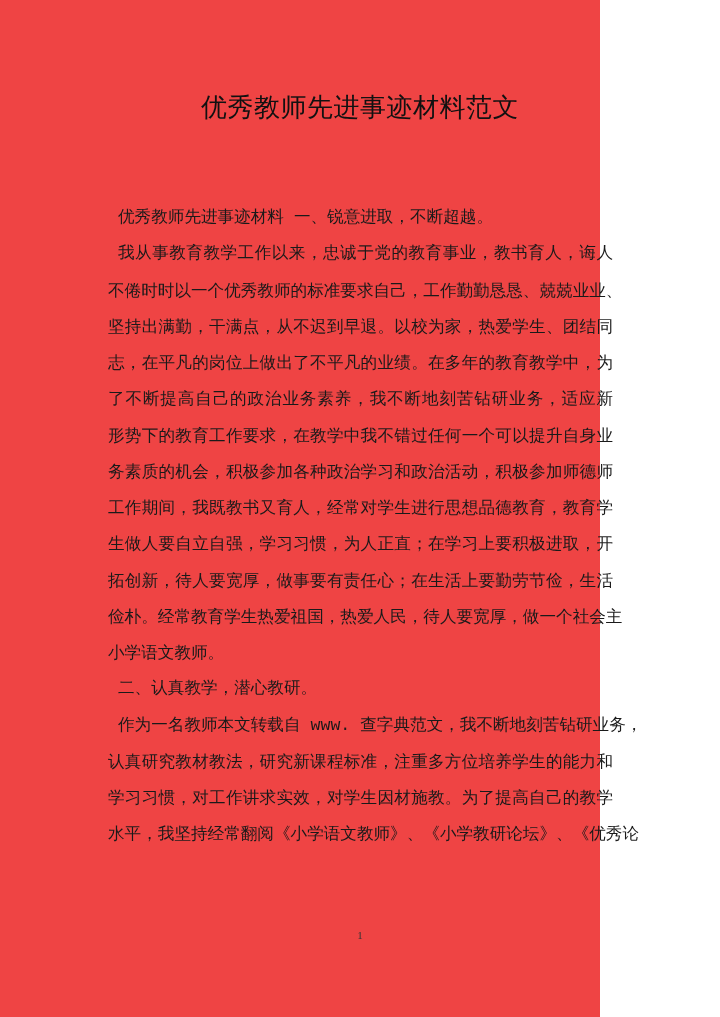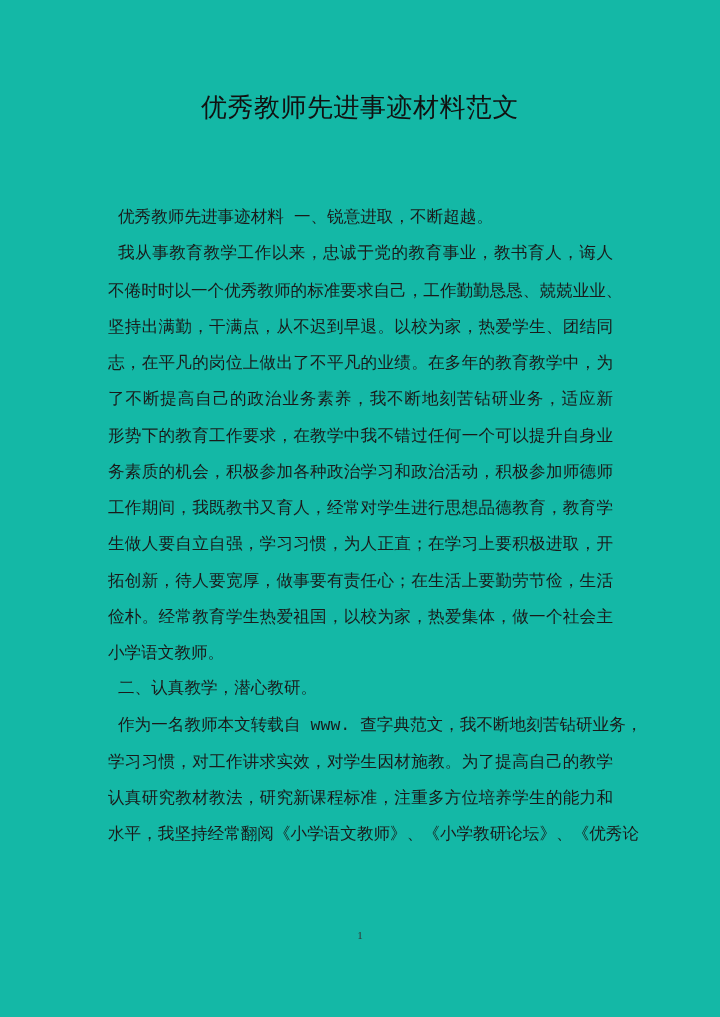--- a/index.html
+++ b/index.html
@@ -1,18 +1,18 @@
 <!DOCTYPE html>
 <html><head>
 <meta charset="utf-8">
 <style>
   html, body { margin: 0; padding: 0; background: #ffffff; }
   body { width: 720px; height: 1017px; position: relative; overflow: hidden;
          font-family: "DejaVu Serif", "Liberation Serif", serif; color: #1a1a1a; }
-  .page { position: absolute; left: 0; top: 0; width: 720px; height: 1017px; background: #14b8a6; }
+  .page { position: absolute; left: 0; top: 0; width: 600px; height: 1017px; background: #ef4444; }
   .title { position: absolute; top: 88px; left: 0; width: 720px; text-align: center;
            font-family: "DejaVu Sans", "Liberation Sans", sans-serif;
            font-size: 26px; letter-spacing: 0.5px; color: #111; line-height: 38px; }
   .body { position: absolute; left: 108px; top: 200px; width: 505px; }
   .line { height: 36.25px; line-height: 36.25px; font-size: 16.6px; white-space: nowrap;
           overflow: visible; }
   .line.justify { text-align: justify; text-align-last: justify; }
   .line.indent { padding-left: 10px; font-family: Liberation Mono, monospace; }
   .pagenum { position: absolute; top: 929px; left: 0; width: 720px; text-align: center;
              font-size: 11px; color: #333; font-family: "Liberation Serif", serif; }
@@ -28,23 +28,23 @@
     <div class="line indent justify">我从事教育教学工作以来，忠诚于党的教育事业，教书育人，诲人</div>
     <div class="line justify">不倦时时以一个优秀教师的标准要求自己，工作勤勤恳恳、兢兢业业、</div>
     <div class="line justify">坚持出满勤，干满点，从不迟到早退。以校为家，热爱学生、团结同</div>
     <div class="line justify">志，在平凡的岗位上做出了不平凡的业绩。在多年的教育教学中，为</div>
     <div class="line justify">了不断提高自己的政治业务素养，我不断地刻苦钻研业务，适应新</div>
     <div class="line justify">形势下的教育工作要求，在教学中我不错过任何一个可以提升自身业</div>
     <div class="line justify">务素质的机会，积极参加各种政治学习和政治活动，积极参加师德师</div>
     <div class="line justify">工作期间，我既教书又育人，经常对学生进行思想品德教育，教育学</div>
     <div class="line justify">生做人要自立自强，学习习惯，为人正直；在学习上要积极进取，开</div>
     <div class="line justify">拓创新，待人要宽厚，做事要有责任心；在生活上要勤劳节俭，生活</div>
-    <div class="line justify">俭朴。经常教育学生热爱祖国，以校为家，热爱集体，做一个社会主</div>
+    <div class="line justify">俭朴。经常教育学生热爱祖国，热爱人民，待人要宽厚，做一个社会主</div>
     <div class="line">小学语文教师。</div>
     <div class="line indent">二、认真教学，潜心教研。</div>
     <div class="line indent justify">作为一名教师本文转载自 www. 查字典范文，我不断地刻苦钻研业务，</div>
+    <div class="line justify">认真研究教材教法，研究新课程标准，注重多方位培养学生的能力和</div>
     <div class="line justify">学习习惯，对工作讲求实效，对学生因材施教。为了提高自己的教学</div>
-    <div class="line justify">认真研究教材教法，研究新课程标准，注重多方位培养学生的能力和</div>
     <div class="line justify">水平，我坚持经常翻阅《小学语文教师》、《小学教研论坛》、《优秀论</div>
   </div>
 
   <div class="pagenum">1</div>
 </div>
 
 </body></html>

